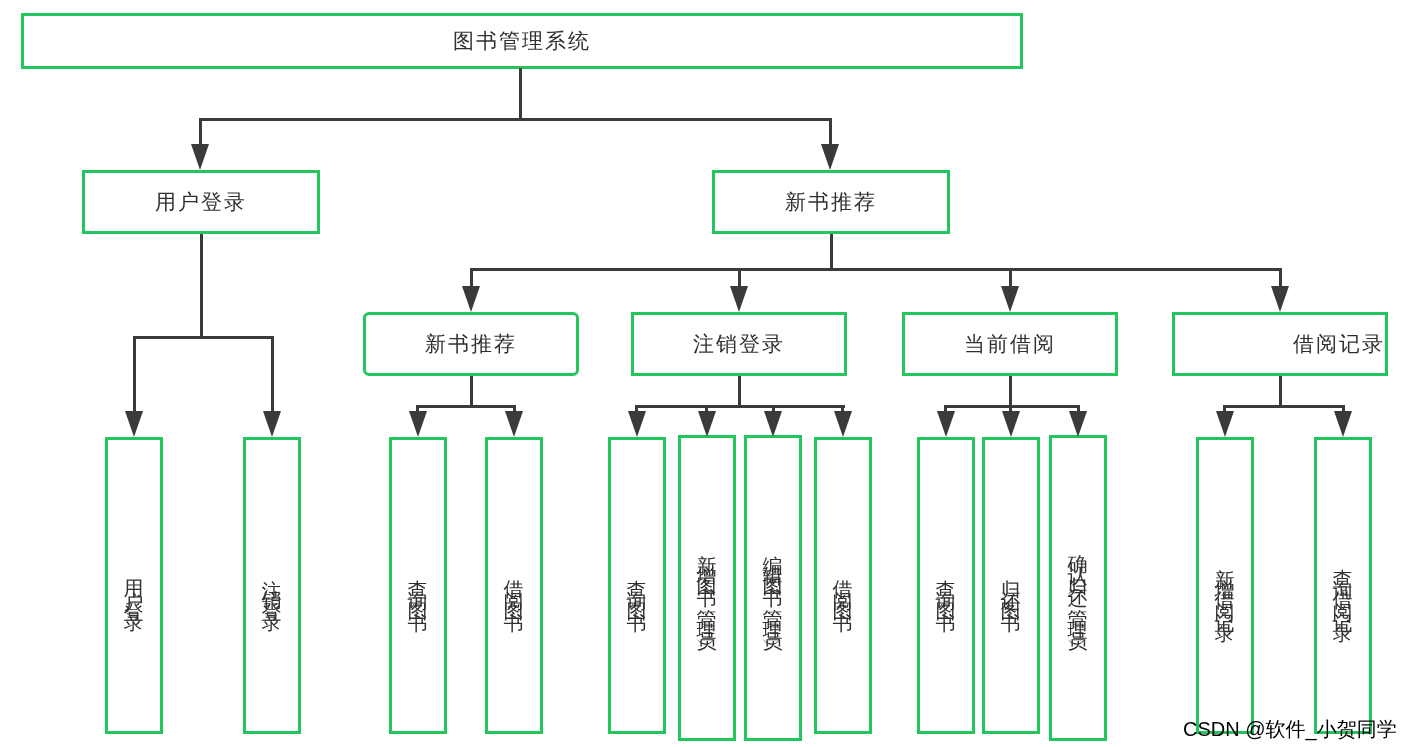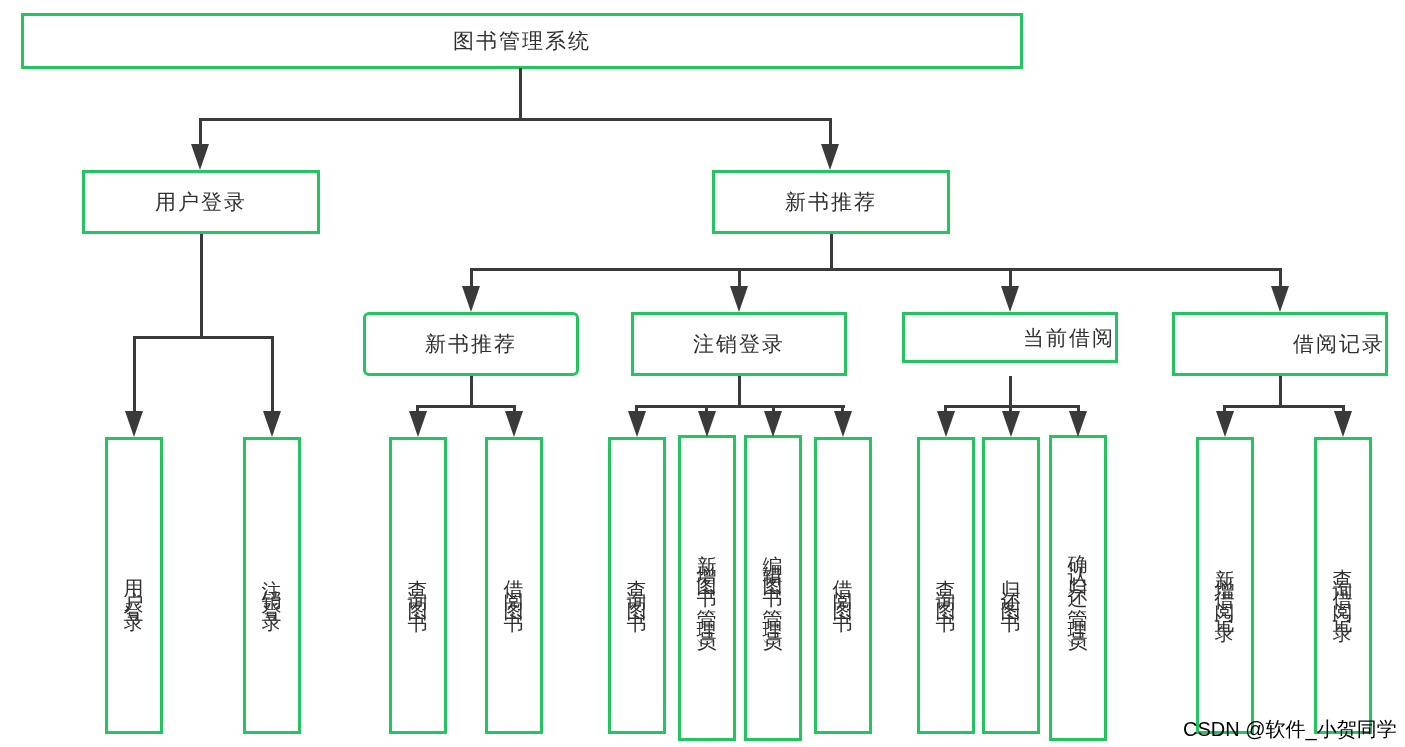--- a/index.html
+++ b/index.html
@@ -43,21 +43,21 @@
   <div class="box" style="left:712px;top:170px;width:238px;height:64px;">
     <span class="hlabel">新书推荐</span>
   </div>
 
   <div class="box" style="left:363px;top:312px;width:216px;height:64px;border-radius:6px;">
     <span class="hlabel">新书推荐</span>
   </div>
   <div class="box" style="left:631px;top:312px;width:216px;height:64px;">
     <span class="hlabel">注销登录</span>
   </div>
-  <div class="box" style="left:902px;top:312px;width:216px;height:51px;justify-content:flex-end;">
+  <div class="box" style="left:902px;top:312px;width:216px;height:64px;">
     <span class="hlabel">当前借阅</span>
   </div>
   <div class="box" style="left:1172px;top:312px;width:216px;height:64px;justify-content:flex-end;">
     <span class="hlabel">借阅记录</span>
   </div>
 
   <div class="box" style="left:105px;top:437px;width:58px;height:297px;">
     <span class="vtext">用户登录</span>
   </div>
   <div class="box" style="left:243px;top:437px;width:58px;height:297px;">

